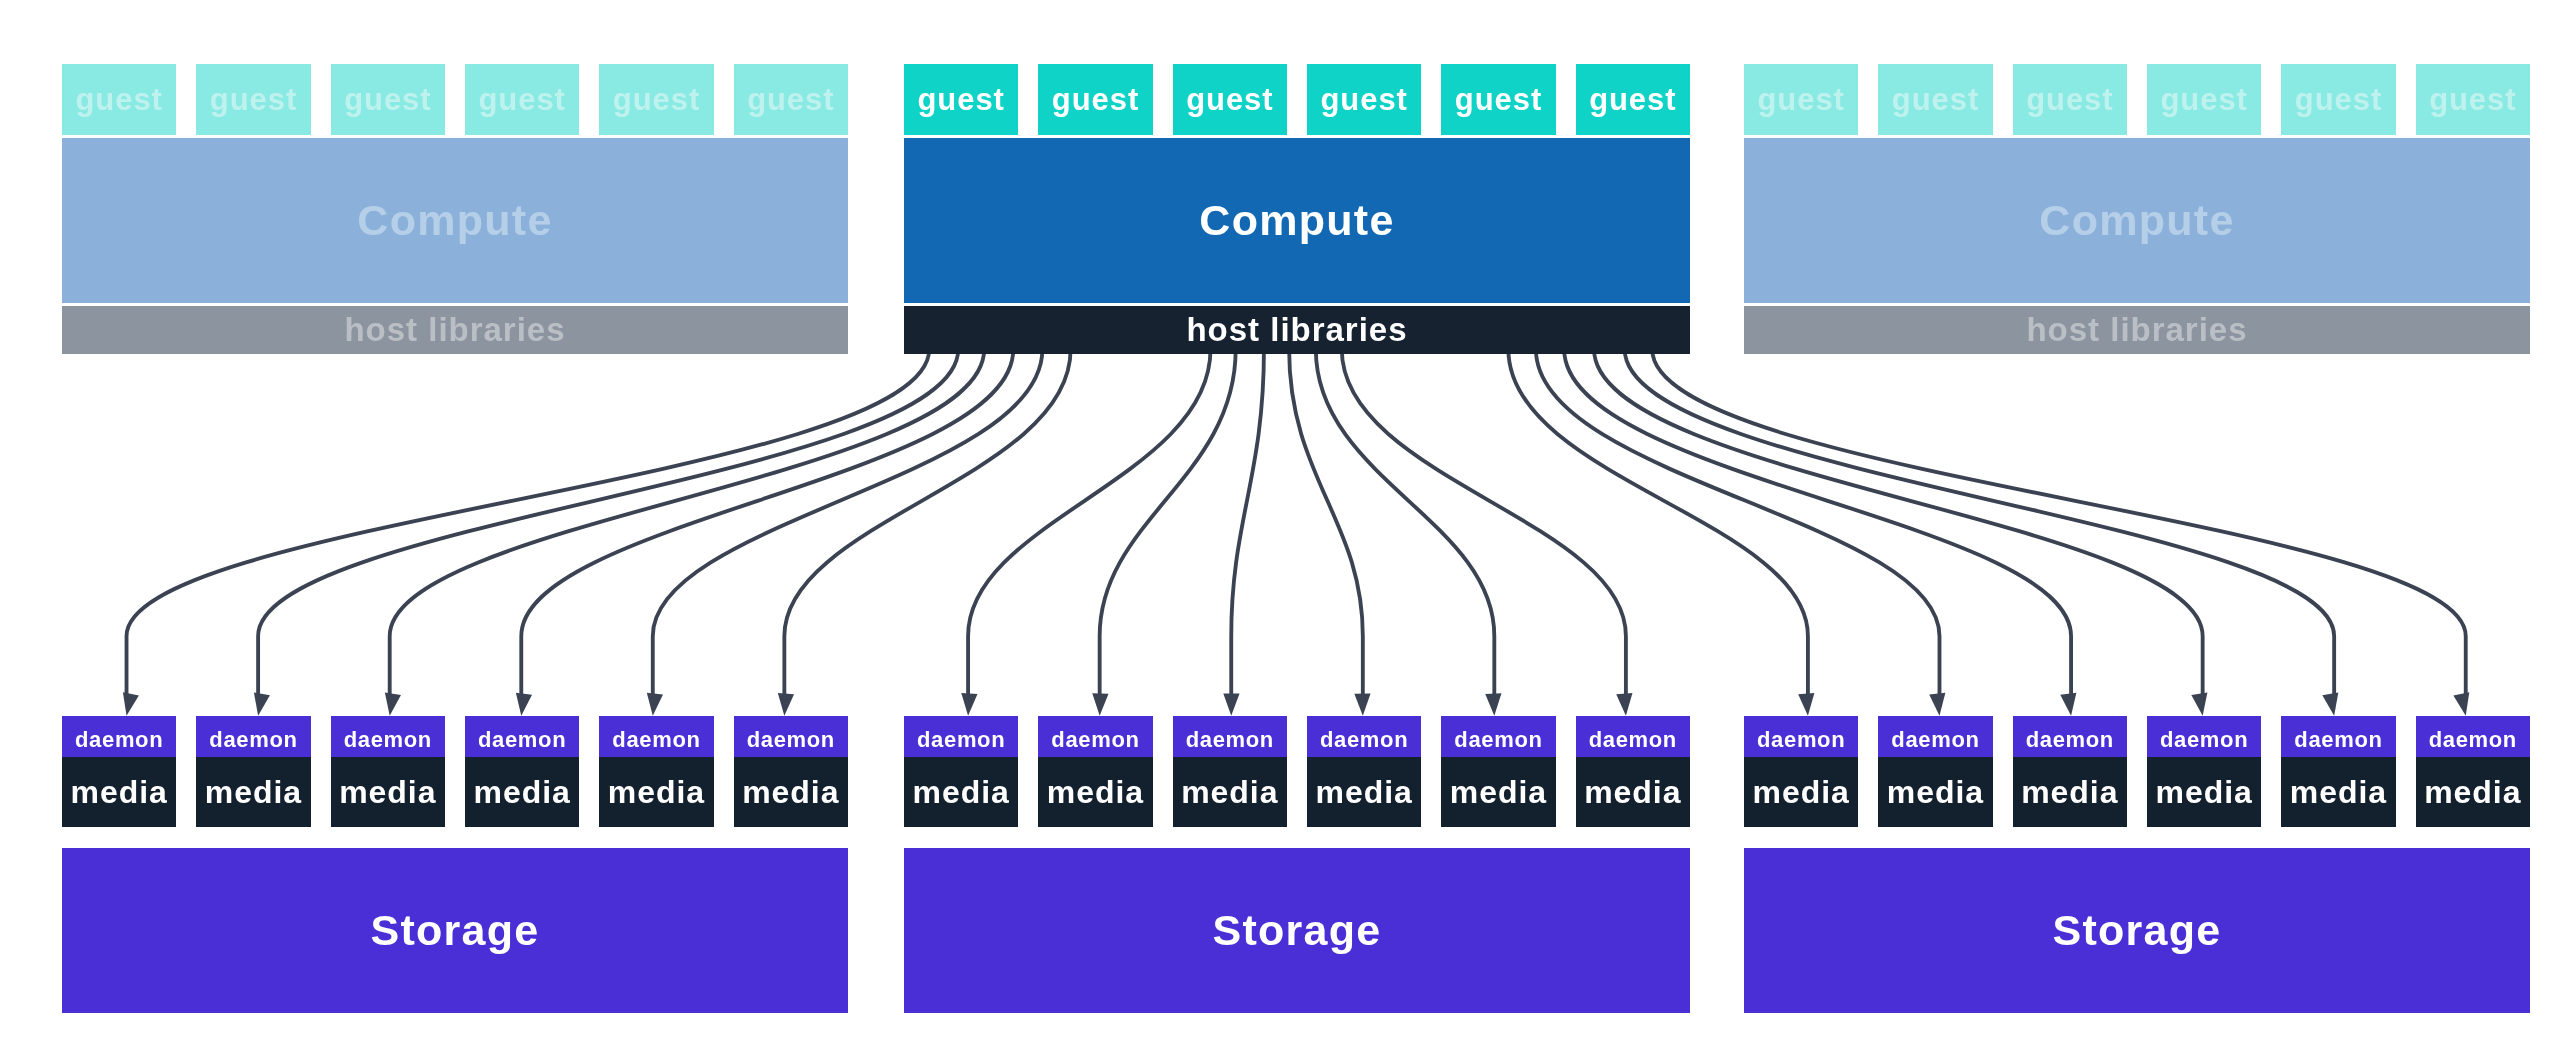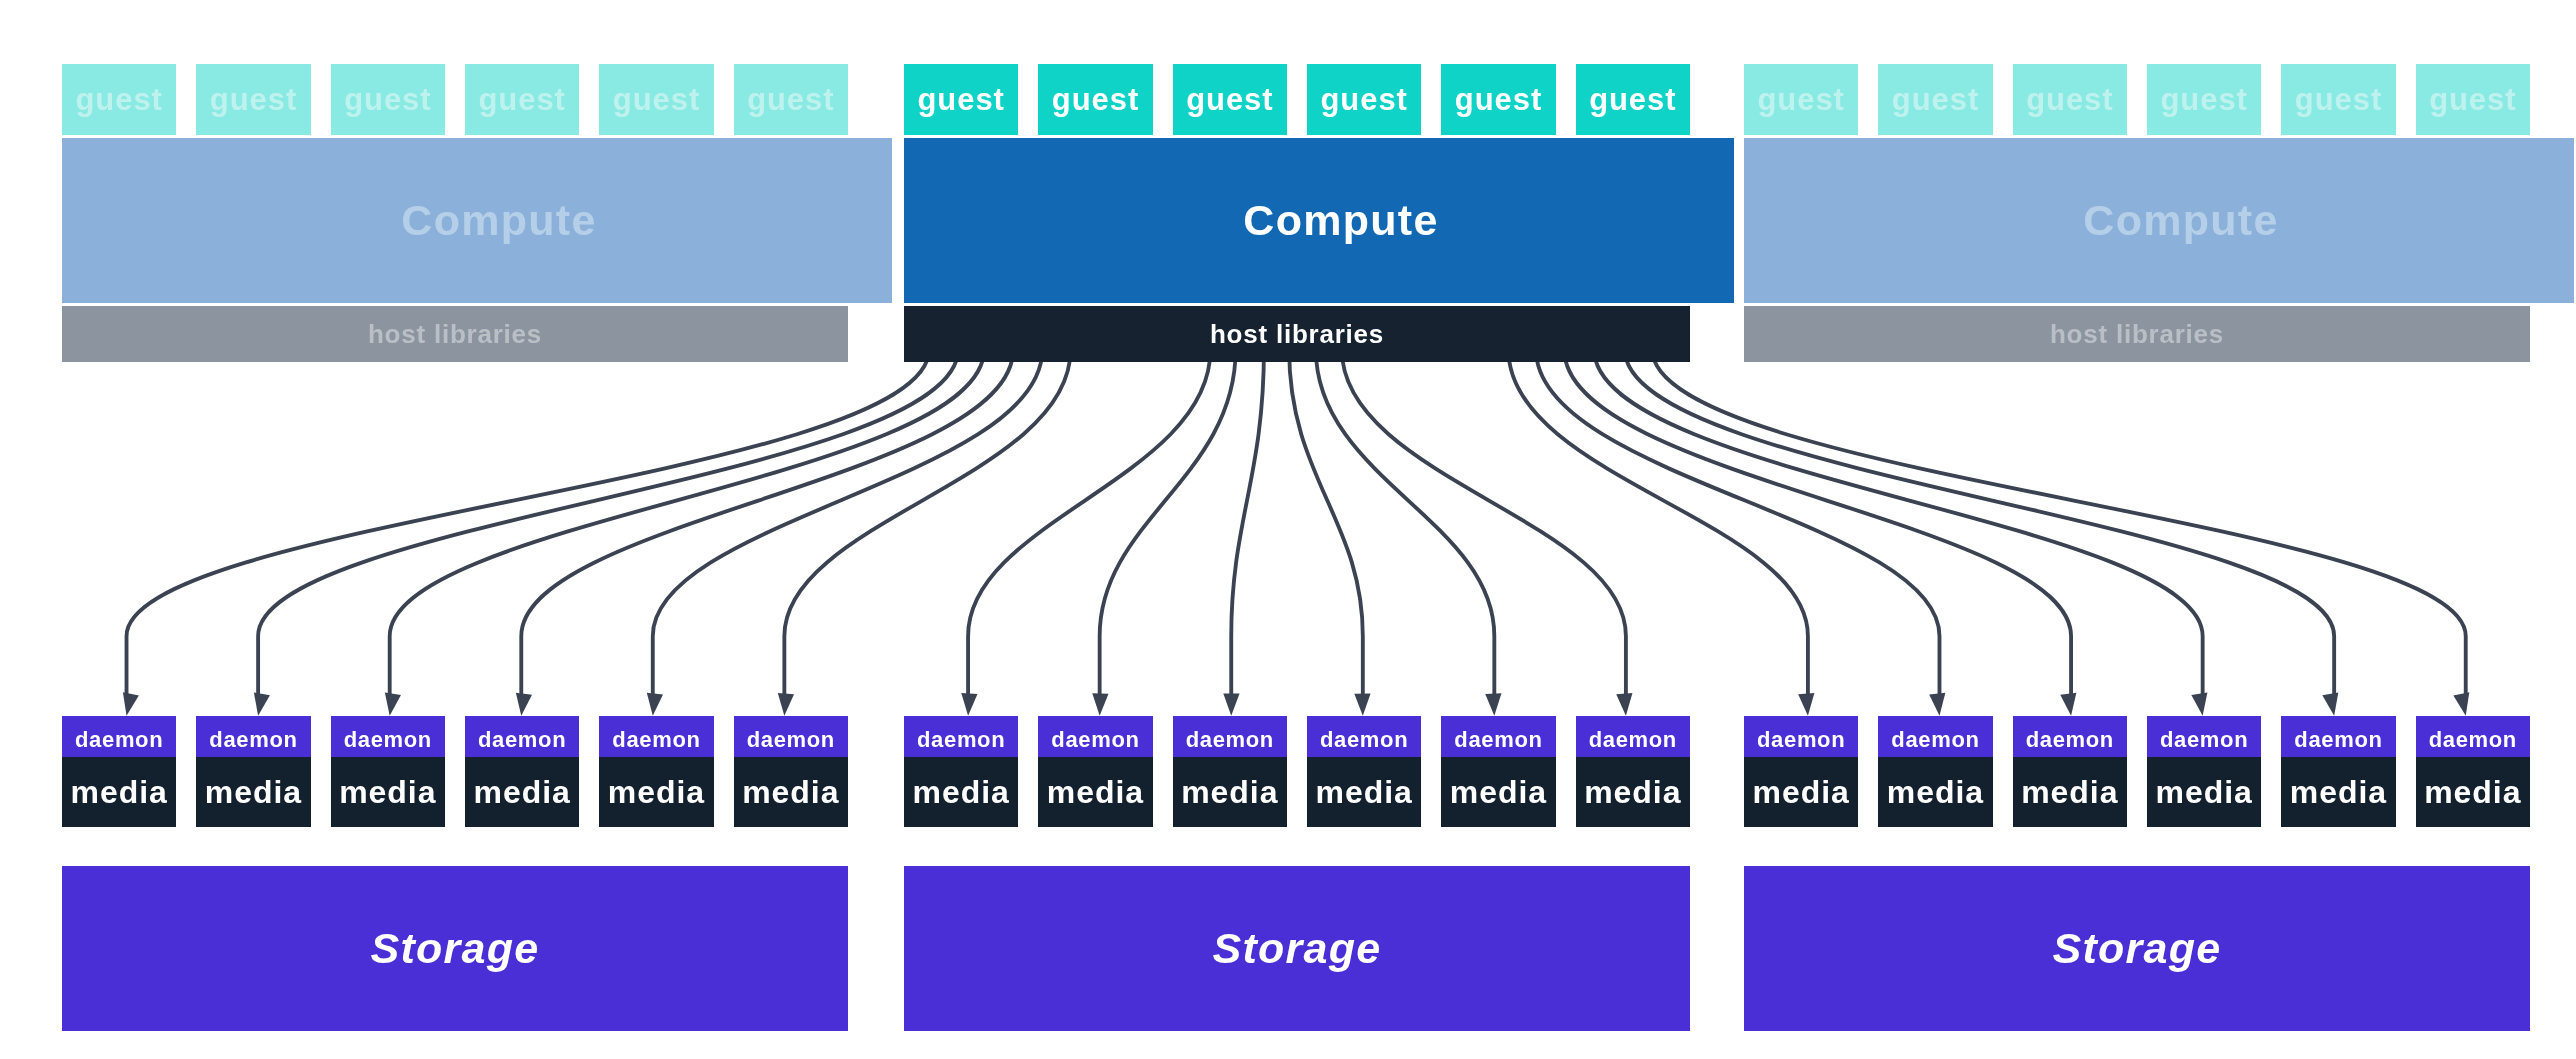--- a/index.html
+++ b/index.html
@@ -25,46 +25,46 @@
     font-weight: bold;
     letter-spacing: 0.03em;
   }
 
   
   .guest-row { position: absolute; top: 64px; height: 71px; }
   .guest-row .cell { font-size: 31px; }
   .compute-block {
     position: absolute; top: 138px; height: 165px; width: 100%;
     display: flex; align-items: center; justify-content: center;
-    font-weight: bold; font-size: 43px; letter-spacing: 0.03em; padding-left: 44px;
+    font-weight: bold; font-size: 43px; letter-spacing: 0.03em;
   }
   .hostlib-bar {
-    position: absolute; top: 306px; height: 56px; width: 100%;
+    position: absolute; top: 306px; height: 48px; width: 100%;
     display: flex; align-items: center; justify-content: center;
-    font-weight: bold; font-size: 26px; letter-spacing: 0.03em;
+    font-weight: bold; font-size: 33px; letter-spacing: 0.03em;
   }
 
   .compute-node.active .guest-row .cell { background: var(--guest_active_bg); color: var(--guest_active_text); }
   .compute-node.active .compute-block   { background: var(--compute_active_bg); color: var(--compute_active_text); }
   .compute-node.active .hostlib-bar     { background: var(--hostlib_active_bg); color: var(--hostlib_active_text); }
 
   .compute-node.faded .guest-row .cell { background: var(--guest_faded_bg); color: var(--guest_faded_text); }
   .compute-node.faded .compute-block   { background: var(--compute_faded_bg); color: var(--compute_faded_text); }
   .compute-node.faded .hostlib-bar     { background: var(--hostlib_faded_bg); color: var(--hostlib_faded_text); }
 
   
   .daemon-row { position: absolute; top: 716px; height: 48px; }
   .daemon-row .cell { background: var(--daemon_bg); color: var(--daemon_text); font-size: 22px; }
   .media-row { position: absolute; top: 757px; height: 70px; }
   .media-row .cell { background: var(--media_bg); color: var(--media_text); font-size: 32px; }
   .storage-block {
-    position: absolute; top: 866px; height: 165px; width: 100%;
+    position: absolute; top: 848px; height: 165px; width: 100%;
     background: var(--storage_bg); color: var(--storage_text);
     display: flex; align-items: center; justify-content: center;
-    font-weight: bold; font-size: 43px; letter-spacing: 0.03em; font-style: italic;
+    font-weight: bold; font-size: 43px; letter-spacing: 0.03em;
   }
 
   #arrows-svg { position: absolute; left: 0; top: 0; pointer-events: none; }
 </style>
 </head>
 <body>
 
 <div id="canvas">
 
   <svg id="arrows-svg" width="2576" height="1060" viewBox="0 0 3009 1238">

